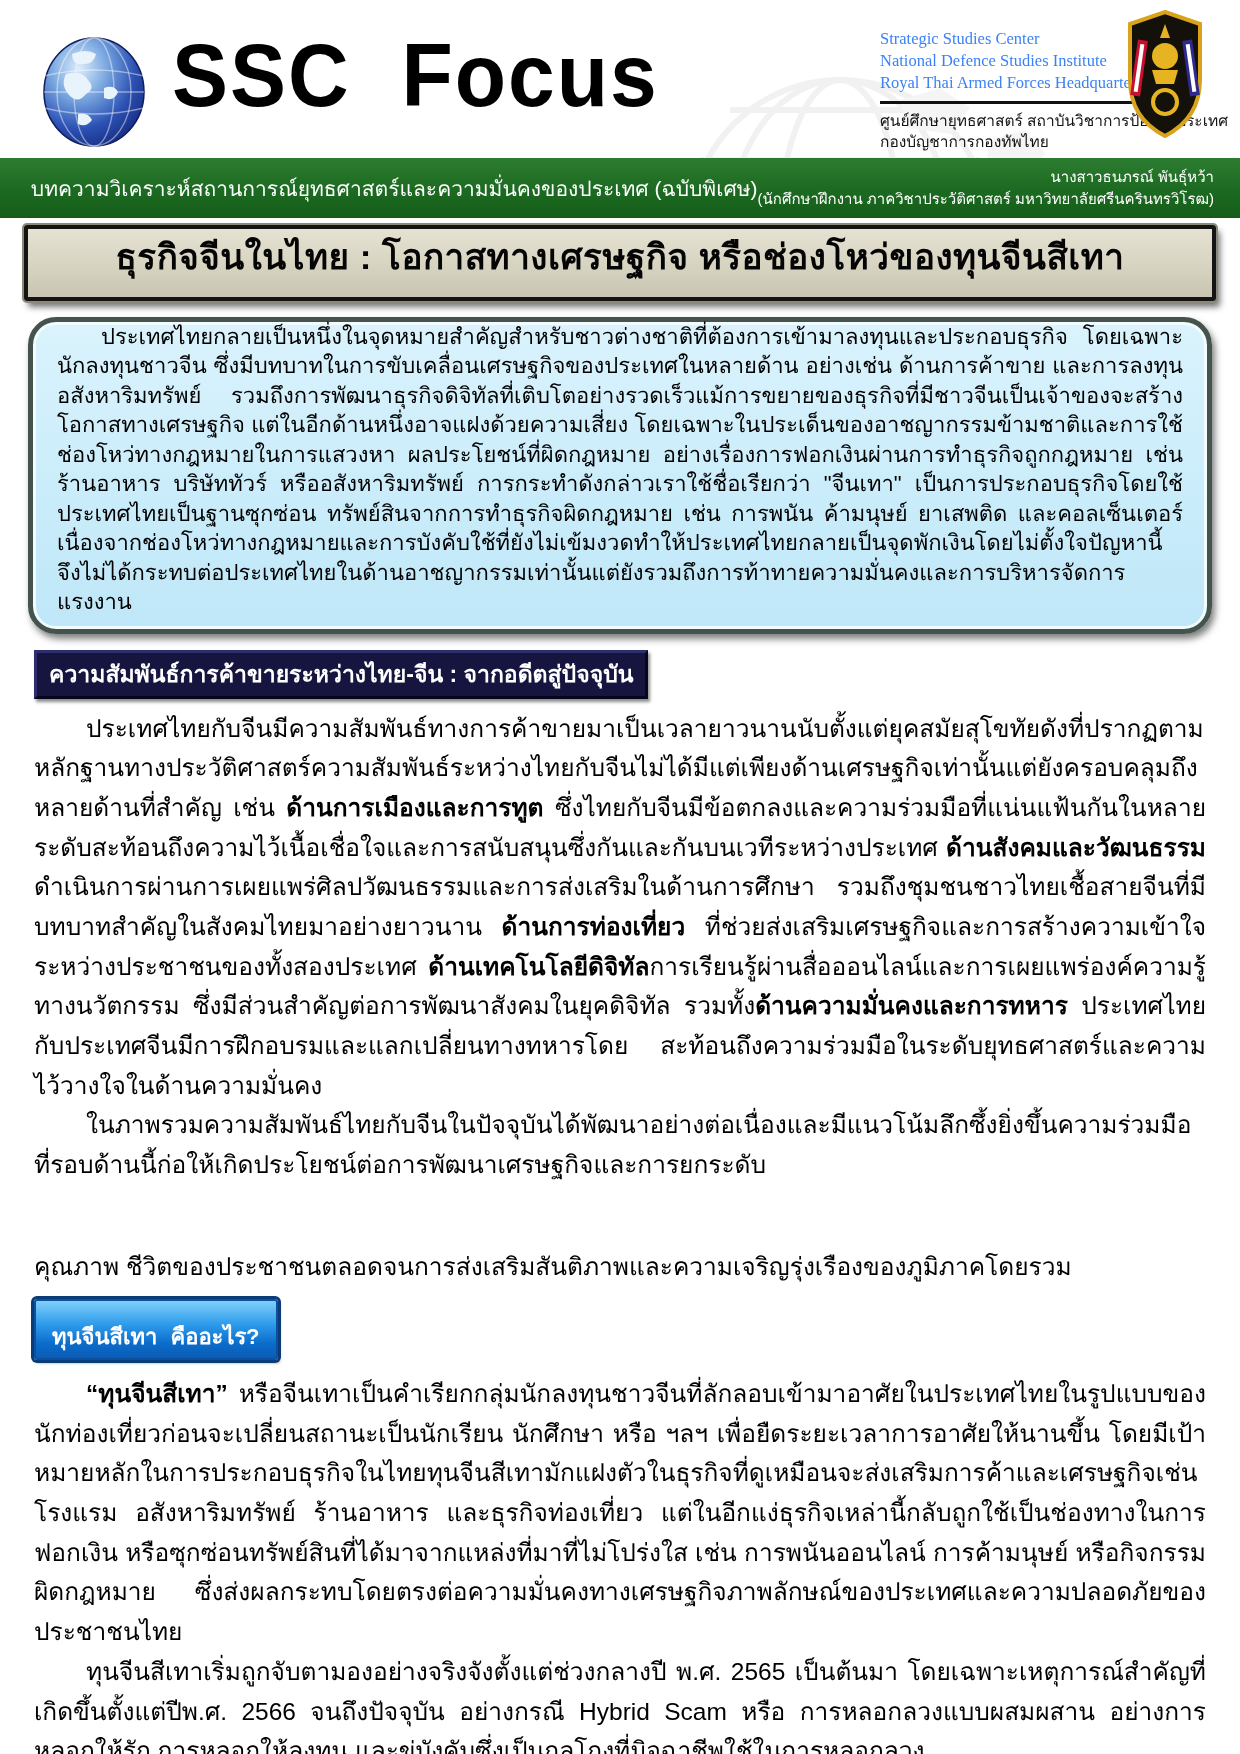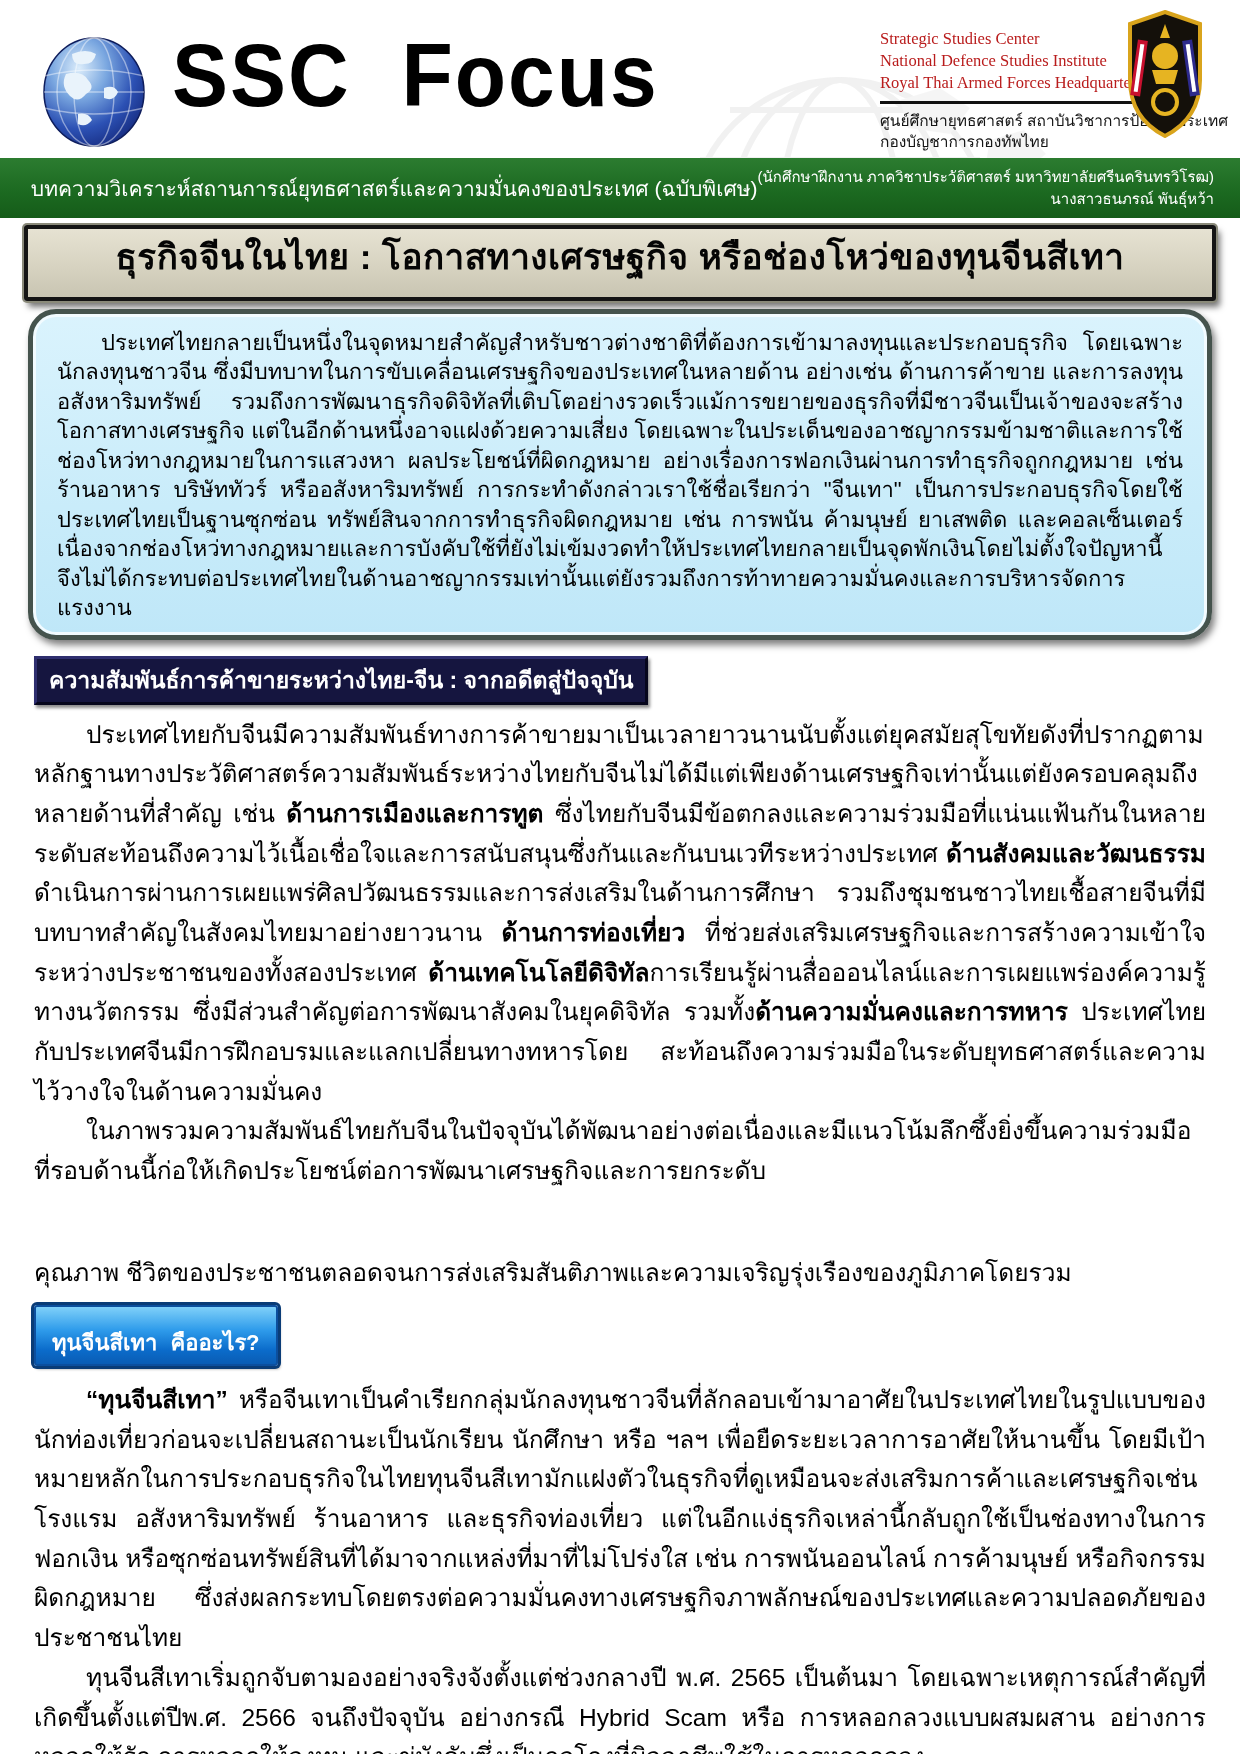--- a/index.html
+++ b/index.html
@@ -13,21 +13,21 @@
   
   .header { position:relative; height:158px; background:#fff; overflow:hidden; }
   .globe-watermark { position:absolute; right:120px; top:70px; z-index:0; opacity:.5; }
   .logo-globe { position:absolute; left:38px; top:36px; z-index:2; }
   .masthead-title {
     position:absolute; left:172px; top:28px; z-index:2;
     font-size:84px; font-weight:bold; letter-spacing:2px; color:#000;
     transform:scaleY(1.05); white-space:pre;
   }
   .org-block { position:absolute; left:880px; top:28px; width:260px; z-index:2; }
-  .org-en { font-family:"Liberation Serif","DejaVu Serif",serif; font-size:16.5px; line-height:1.32; color:#b91c1c; white-space:nowrap; }
+  .org-en { font-family:"Liberation Serif","DejaVu Serif",serif; font-size:16.5px; line-height:1.32; color:#3b82f6; white-space:nowrap; }
   .org-rule { width:310px; height:3px; background:#111; margin:8px 0 7px; }
   .org-th { font-size:15.5px; line-height:1.35; color:#141414; white-space:nowrap; }
   .emblem { position:absolute; left:1128px; top:10px; z-index:2; }
 
   
   .topbar {
     height:60px; background:linear-gradient(180deg,#2c7c30 0%,#1c6a21 55%,#155c19 100%);
     color:#fff; display:flex; align-items:center; justify-content:flex-end;
     padding:0 26px;
   }
@@ -39,24 +39,24 @@
     margin:7px 24px 0; height:76px;
     background:linear-gradient(180deg,#e6e2d2 0%,#d7d3c1 55%,#c9c5b2 100%);
     border:4px solid #141414; border-radius:3px;
     box-shadow:0 0 0 2px #8a8a7a, 4px 6px 6px rgba(0,0,0,.55);
     display:flex; align-items:flex-start; justify-content:center;
   }
   .title-panel h1 { font-size:35px; font-weight:bold; color:#050505; letter-spacing:.5px; }
 
   
   .abstract-box {
-    margin:8px 28px 0; border:5px solid #45534d; border-radius:28px;
+    margin:16px 28px 0; border:5px solid #45534d; border-radius:28px;
     background:linear-gradient(180deg,#daf3fd 0%,#c9ecfa 60%,#bfe7f8 100%);
     box-shadow:inset 0 0 0 3px #f2fbff, 3px 5px 7px rgba(0,0,0,.5);
-    padding:14px 24px 12px;
+    padding:0 24px 12px;
   }
   .abstract-box p {
     font-size:22px; line-height:1.34; text-align:justify; text-indent:44px; color:#000;
   }
 
   
   .columns { display:flex; gap:22px; margin:16px 34px 0; min-height:668px;flex-direction:column; }
   .col { flex:1 1 0; font-size:24.5px; line-height:1.62; text-align:justify; }
   .col p { text-indent:52px; }
   .col p.noindent { text-indent:0;margin-top:40px; }
@@ -166,22 +166,22 @@
         <circle cx="37" cy="46" r="13"></circle>
         <path d="M24 60 h26 l-4 14 h-18 z"></path>
         <circle cx="37" cy="92" r="12" fill="none" stroke="#e6b422" stroke-width="4"></circle>
       </g>
     </svg>
   </div>
 
   <div class="topbar">
     <div class="topbar-left">บทความวิเคราะห์สถานการณ์ยุทธศาสตร์และความมั่นคงของประเทศ (ฉบับพิเศษ)</div>
     <div class="topbar-right">
+      <div>นางสาวธนภรณ์ พันธุ์หว้า</div>
       <div>(นักศึกษาฝึกงาน ภาควิชาประวัติศาสตร์ มหาวิทยาลัยศรีนครินทรวิโรฒ)</div>
-      <div>นางสาวธนภรณ์ พันธุ์หว้า</div>
     </div>
   </div>
 
   <div class="title-panel">
     <h1>ธุรกิจจีนในไทย : โอกาสทางเศรษฐกิจ หรือช่องโหว่ของทุนจีนสีเทา</h1>
   </div>
 
   <div class="abstract-box">
     <p>ประเทศไทยกลายเป็นหนึ่งในจุดหมายสำคัญสำหรับชาวต่างชาติที่ต้องการเข้ามาลงทุนและประกอบธุรกิจ โดยเฉพาะนักลงทุนชาวจีน ซึ่งมีบทบาทในการขับเคลื่อนเศรษฐกิจของประเทศในหลายด้าน อย่างเช่น ด้านการค้าขาย และการลงทุนอสังหาริมทรัพย์ รวมถึงการพัฒนาธุรกิจดิจิทัลที่เติบโตอย่างรวดเร็วแม้การขยายของธุรกิจที่มีชาวจีนเป็นเจ้าของจะสร้างโอกาสทางเศรษฐกิจ แต่ในอีกด้านหนึ่งอาจแฝงด้วยความเสี่ยง โดยเฉพาะในประเด็นของอาชญากรรมข้ามชาติและการใช้ช่องโหว่ทางกฎหมายในการแสวงหา ผลประโยชน์ที่ผิดกฎหมาย อย่างเรื่องการฟอกเงินผ่านการทำธุรกิจถูกกฎหมาย เช่น ร้านอาหาร บริษัททัวร์ หรืออสังหาริมทรัพย์ การกระทำดังกล่าวเราใช้ชื่อเรียกว่า "จีนเทา" เป็นการประกอบธุรกิจโดยใช้ประเทศไทยเป็นฐานซุกซ่อน ทรัพย์สินจากการทำธุรกิจผิดกฎหมาย เช่น การพนัน ค้ามนุษย์ ยาเสพติด และคอลเซ็นเตอร์ เนื่องจากช่องโหว่ทางกฎหมายและการบังคับใช้ที่ยังไม่เข้มงวดทำให้ประเทศไทยกลายเป็นจุดพักเงินโดยไม่ตั้งใจปัญหานี้จึงไม่ได้กระทบต่อประเทศไทยในด้านอาชญากรรมเท่านั้นแต่ยังรวมถึงการท้าทายความมั่นคงและการบริหารจัดการแรงงาน</p>
   </div>

